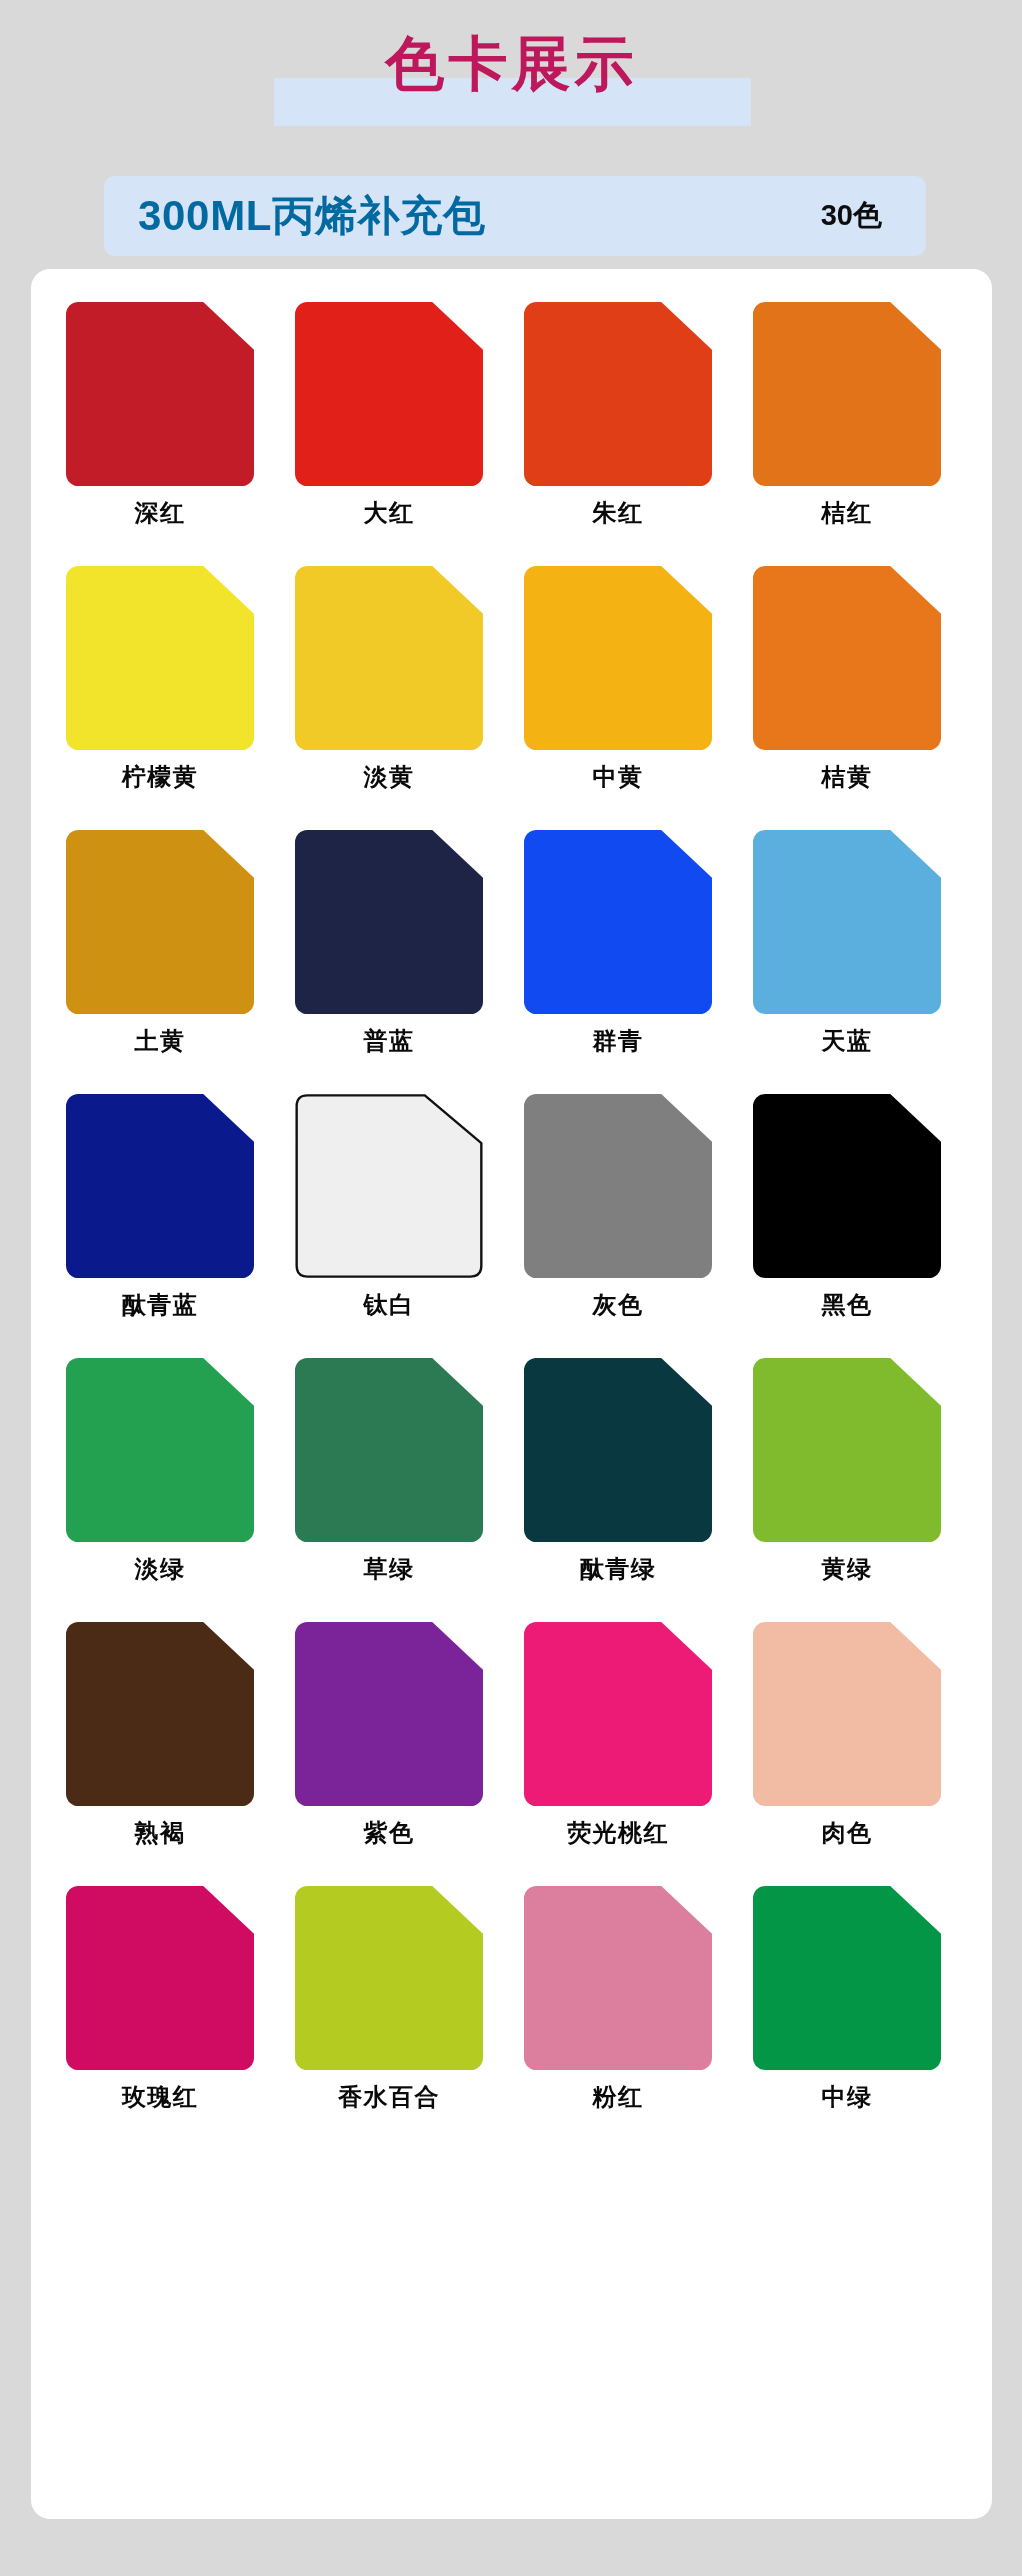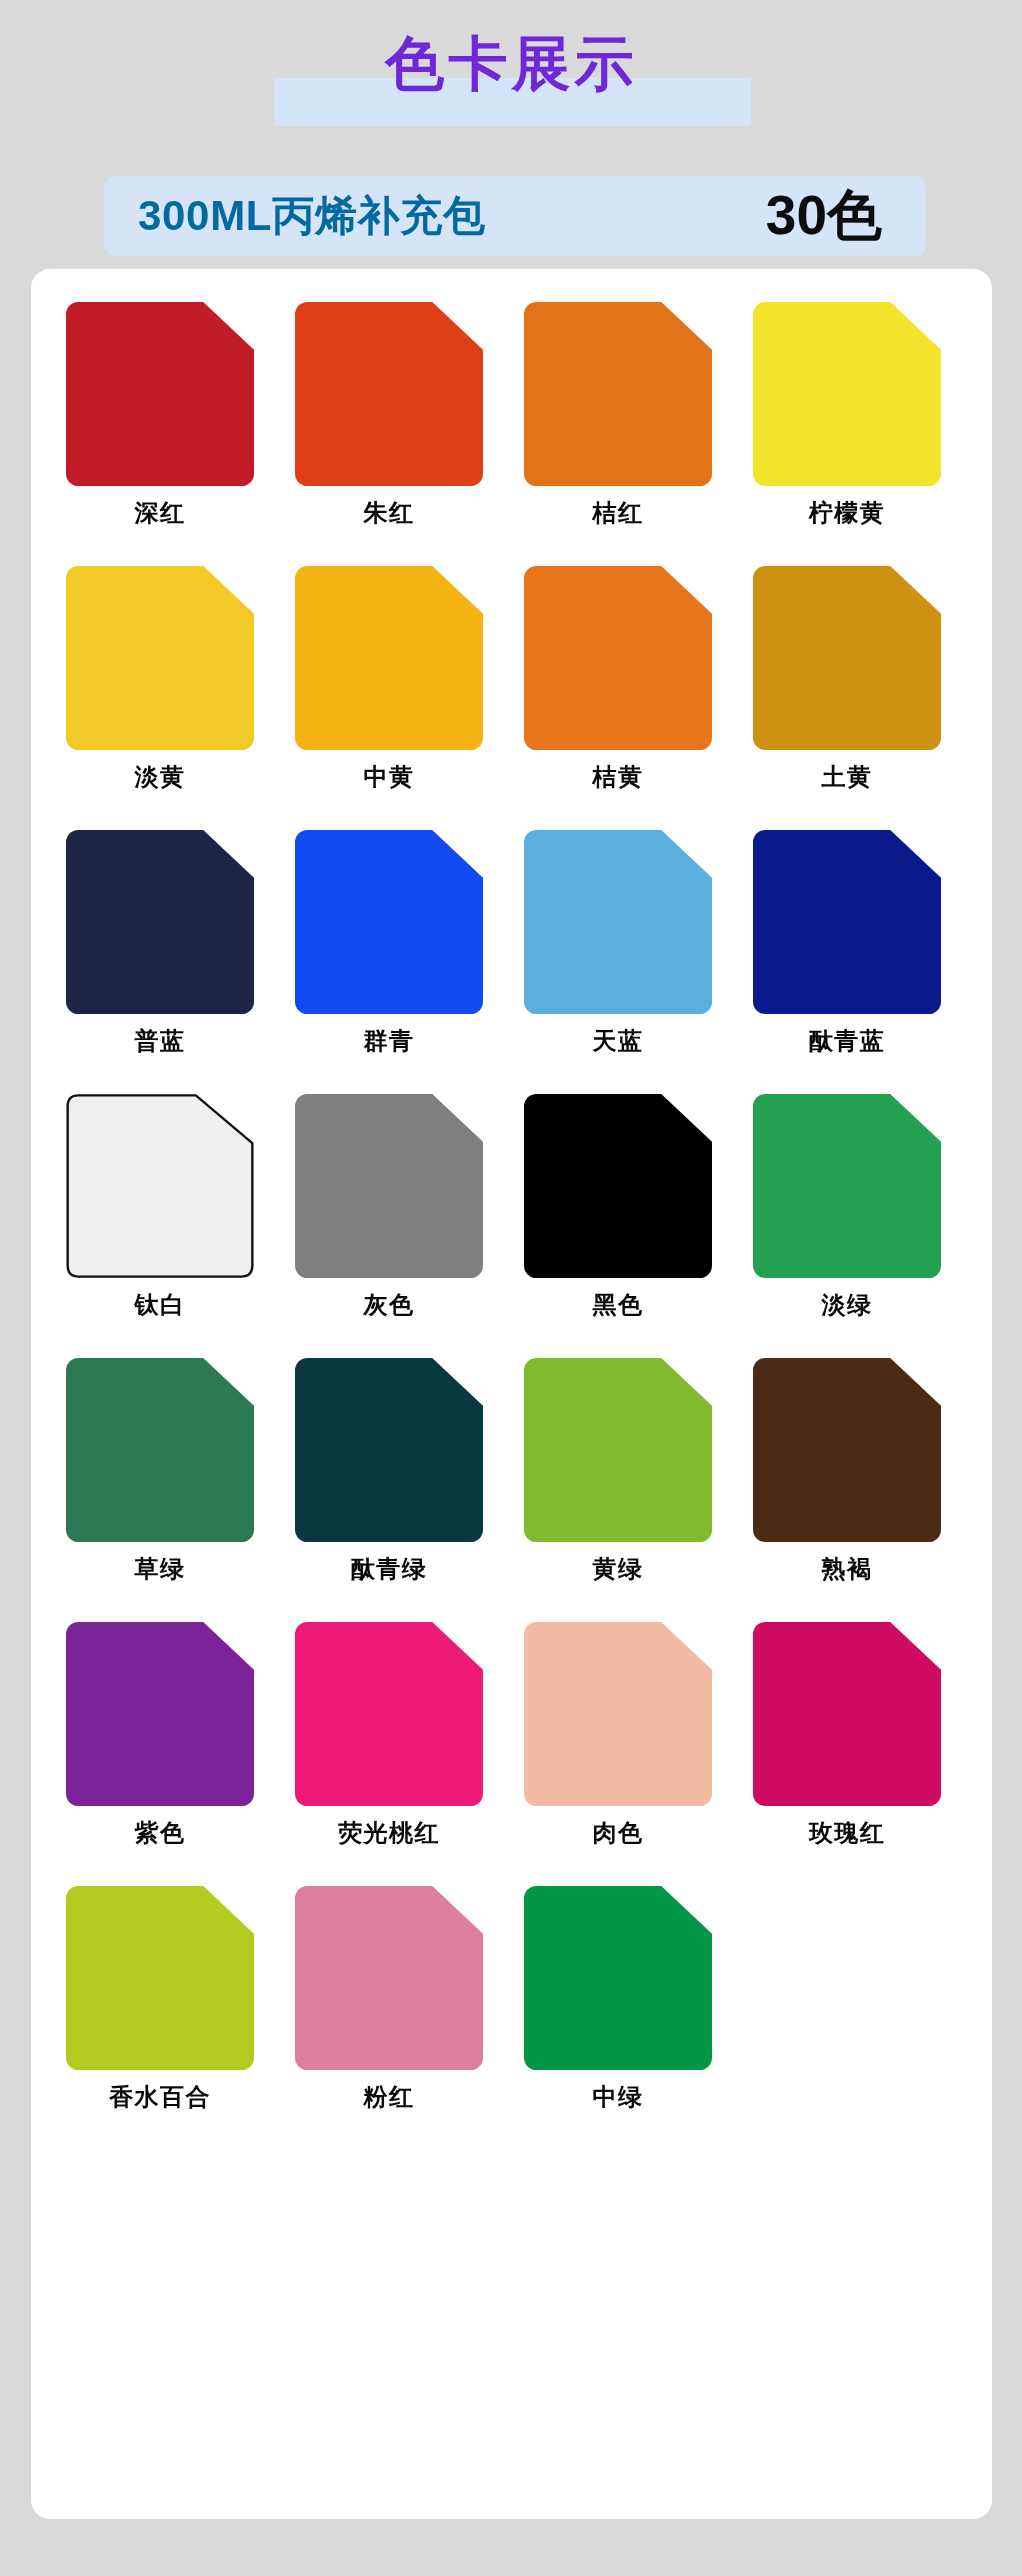--- a/index.html
+++ b/index.html
@@ -36,21 +36,21 @@
     top: 55px;
     width: 477px;
     height: 48px;
     background: #D6E4F7;
   }
   .page-title {
     position: relative;
     z-index: 2;
     font-size: 59px;
     font-weight: bold;
-    color: #6d28d9;
+    color: #be185d;
     letter-spacing: 4.1px;
     line-height: 1;
   }
 
   
   .subtitle-band {
     position: absolute;
     left: 104px;
     top: 176px;
     width: 822px;
@@ -65,21 +65,21 @@
     left: 34px;
     font-size: 42px;
     font-weight: bold;
     color: #0369a1;
     letter-spacing: 0.7px;
     white-space: nowrap;
   }
   .subtitle-count {
     position: absolute;
     right: 44px;
-    font-size: 55px;
+    font-size: 29px;
     font-weight: bold;
     color: #0D0D0D;
     white-space: nowrap;
   }
 
   
   .swatch-card {
     position: absolute;
     left: 31px;
     top: 269px;
@@ -171,20 +171,26 @@
   <div class="swatch-card">
     <div class="swatch-grid" id="swatch-grid">
         <div class="swatch-cell">
           <div class="swatch-chip-holder">
             <div class="swatch-chip" style="background: rgb(194, 28, 41);"></div>
           </div>
           <div class="swatch-label">深红</div>
         </div>
         <div class="swatch-cell">
           <div class="swatch-chip-holder">
+            <div class="swatch-chip" style="background: rgb(226, 32, 26);"></div>
+          </div>
+          <div class="swatch-label">大红</div>
+        </div>
+        <div class="swatch-cell">
+          <div class="swatch-chip-holder">
             <div class="swatch-chip" style="background: rgb(224, 62, 23);"></div>
           </div>
           <div class="swatch-label">朱红</div>
         </div>
         <div class="swatch-cell">
           <div class="swatch-chip-holder">
             <div class="swatch-chip" style="background: rgb(226, 115, 24);"></div>
           </div>
           <div class="swatch-label">桔红</div>
         </div>

